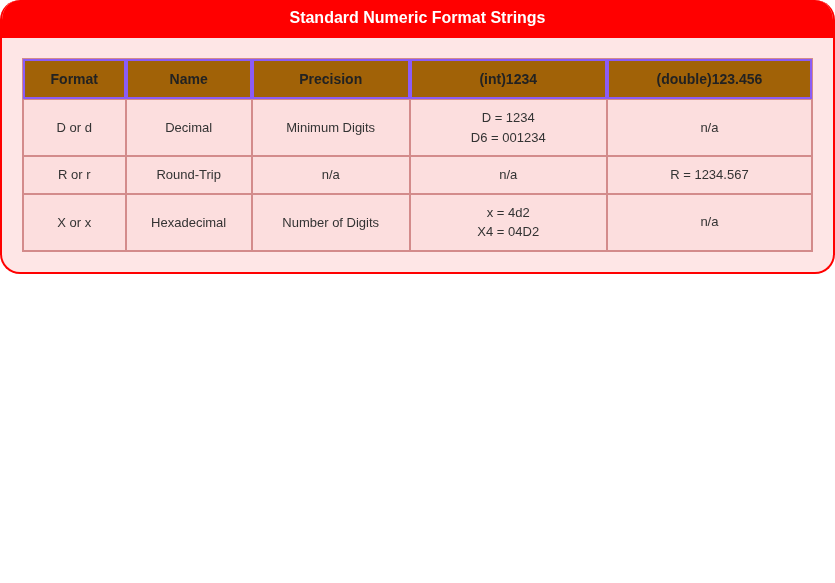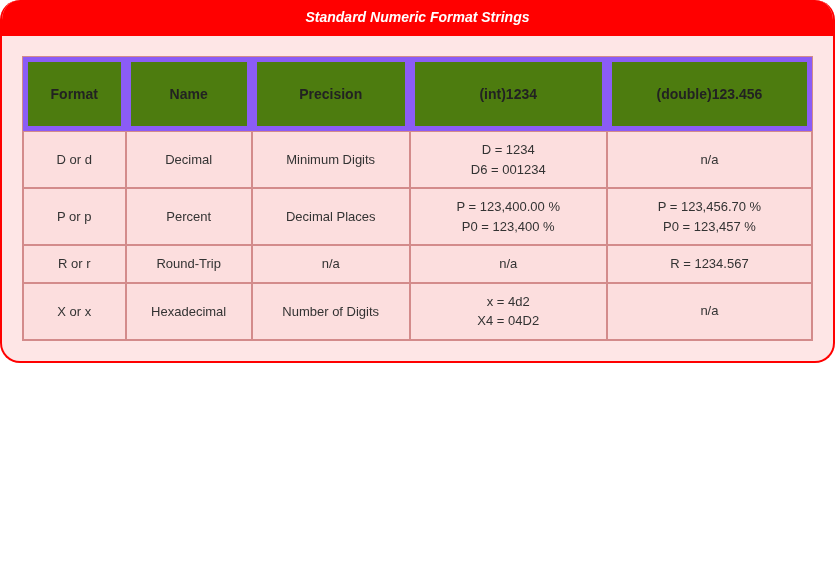--- a/index.html
+++ b/index.html
@@ -15,42 +15,41 @@
     border: 2px solid #ff0000;
     border-top: none;
     border-radius: 20px;
     overflow: hidden;
     position: relative;
   }
   .panel-header {
     background: #ff0000;
     color: #fff;
     font-weight: bold;
-    font-size: 14px;
+    font-size: 16px;
     text-align: center;
     padding: 9px 0 10px 0;
     border-bottom: 1px solid #ff0000;
-    font-style: italic;
   }
   .panel-body {
     padding: 20px 20px 20px 20px;
   }
   table.fmt {
     width: 100%;
     border-collapse: separate;
     border-spacing: 0;
     border: 1px solid #d38b8b;
   }
   table.fmt th {
-    background: #4d7c0f;
+    background: #a16207;
     color: #222;
     font-weight: bold;
     font-size: 14px;
-    padding: 24px 6px;
-    border: 5px solid #8b5cf6;
+    padding: 10px 6px;
+    border: 2px solid #8b5cf6;
     text-align: center;
   }
   table.fmt td {
     background: #fcdede;
     color: #333;
     font-size: 13px;
     padding: 8px 6px;
     border: 1px solid #d38b8b;
     text-align: center;
     vertical-align: middle;
@@ -97,33 +96,20 @@
             <td>Minimum Digits</td>
             <td>
               <span class="ln">D = 1234</span>
               <span class="ln">D6 = 001234</span>
             </td>
             <td>
               <span class="ln">n/a</span>
             </td>
           </tr>
           <tr>
-            <td>P or p</td>
-            <td>Percent</td>
-            <td>Decimal Places</td>
-            <td>
-              <span class="ln">P = 123,400.00 %</span>
-              <span class="ln">P0 = 123,400 %</span>
-            </td>
-            <td>
-              <span class="ln">P = 123,456.70 %</span>
-              <span class="ln">P0 = 123,457 %</span>
-            </td>
-          </tr>
-          <tr>
             <td>R or r</td>
             <td>Round-Trip</td>
             <td>n/a</td>
             <td>
               <span class="ln">n/a</span>
             </td>
             <td>
               <span class="ln">R = 1234.567</span>
             </td>
           </tr>

